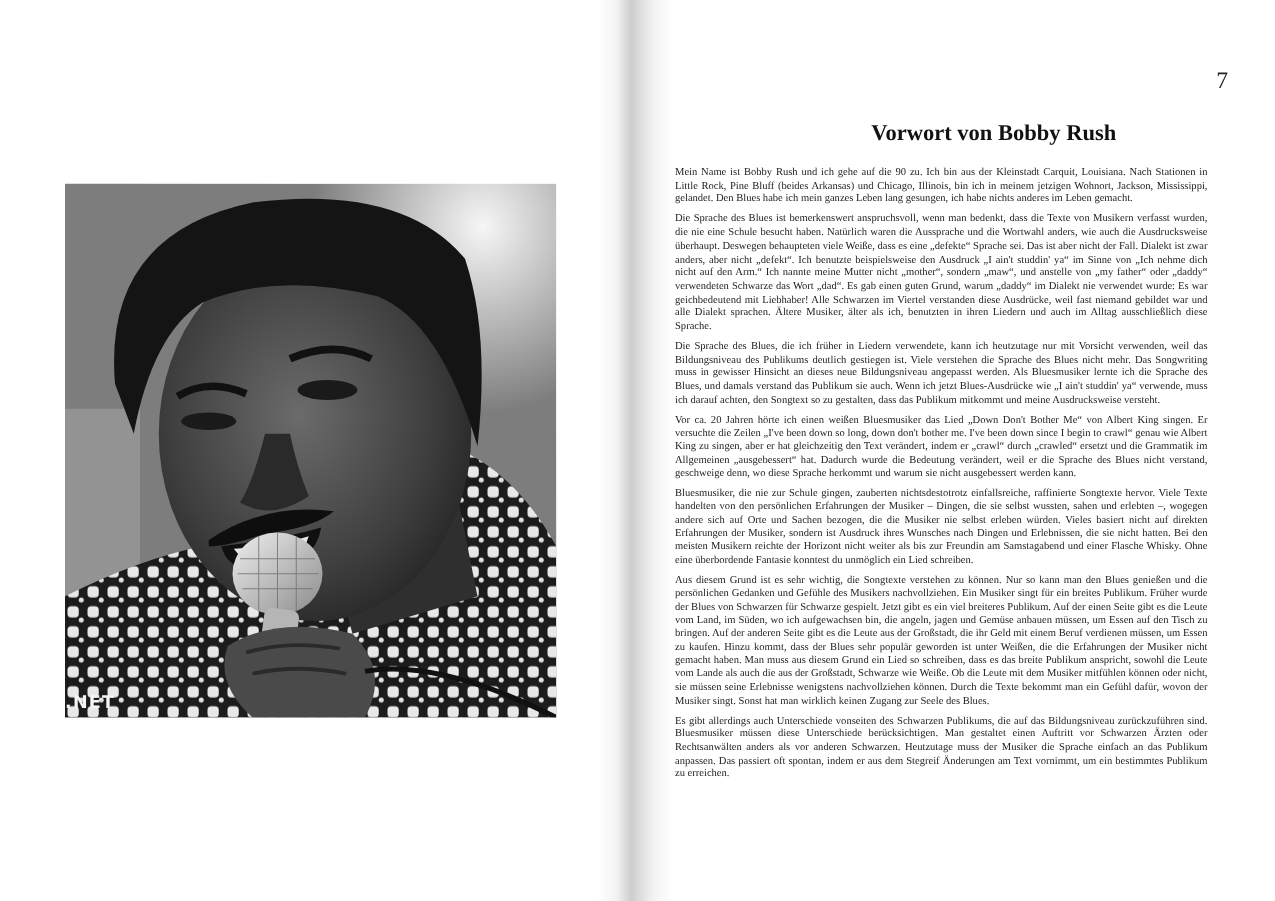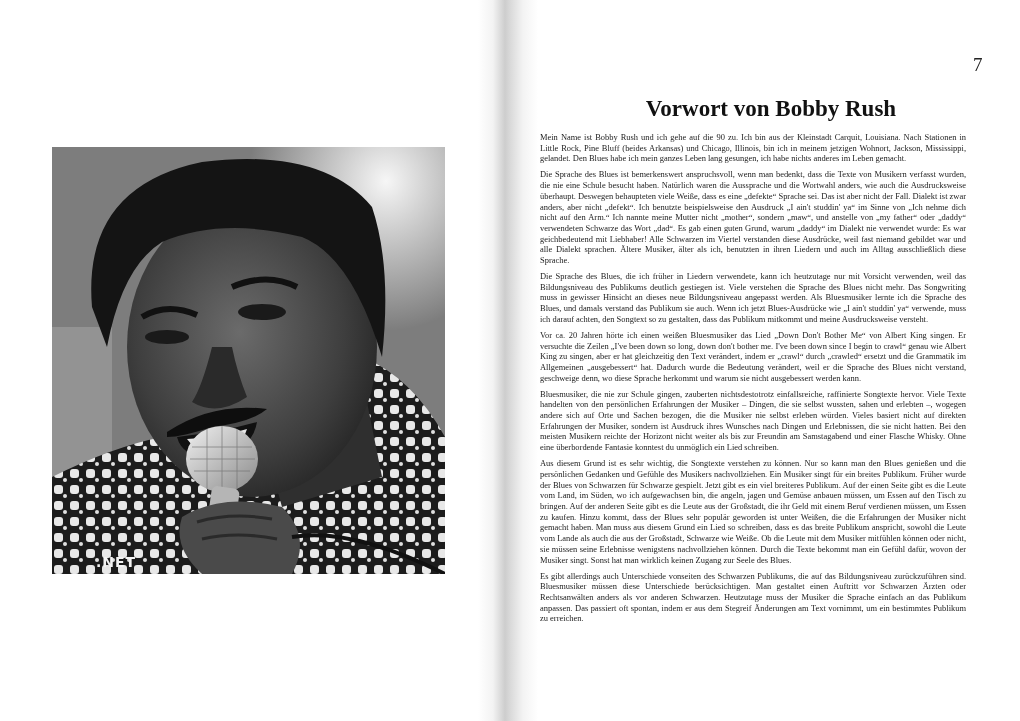--- a/index.html
+++ b/index.html
@@ -27,30 +27,30 @@
   
   .photo {
     position: absolute; left: 52px; top: 147px; width: 393px; height: 427px;
     overflow: hidden;
     background: radial-gradient(ellipse at 85% 10%, #f2f2f2 0%, #cfcfcf 25%, #8a8a8a 60%, #6a6a6a 100%);
   }
   .photo svg { position: absolute; inset: 0; width: 100%; height: 100%; }
   .watermark {
     position: absolute; left: 0px; bottom: 4px;
     font-family: "DejaVu Sans", sans-serif; font-size: 14px; letter-spacing: 1px;
-    color: #f4f4f4; font-weight: bold; margin-left: 44px;
+    color: #f4f4f4; font-weight: bold;
   }
   
   .page-number {
     position: absolute; left: 973px; top: 54px;
     font-size: 19px; color: #222;
   }
   .chapter-title {
-    position: absolute; left: 560px; width: 422px; top: 96px;
-    text-align: center; font-size: 23px; font-weight: bold; color: #111;
+    position: absolute; left: 584px; width: 422px; top: 96px;
+    text-align: center; font-size: 18px; font-weight: bold; color: #111;
   }
   .body-text {
     position: absolute; left: 540px; top: 132px; width: 426px;
     font-size: 8.45px; line-height: 10.7px; text-align: justify;
     hyphens: auto; color: #222;
   }
   .body-text p { margin: 0 0 5.3px 0; }
 </style>
 </head>
 <body>

